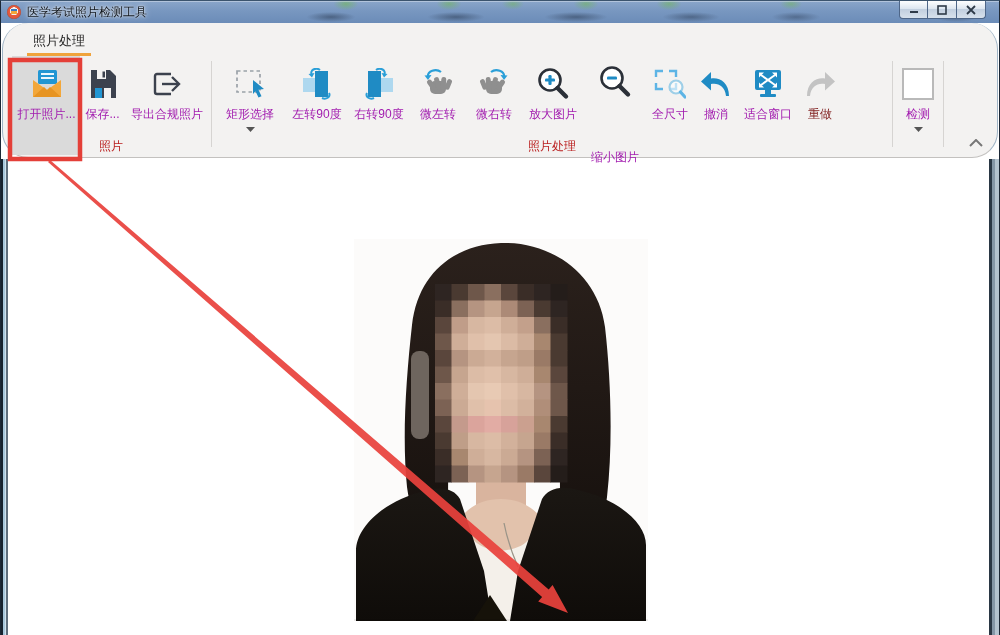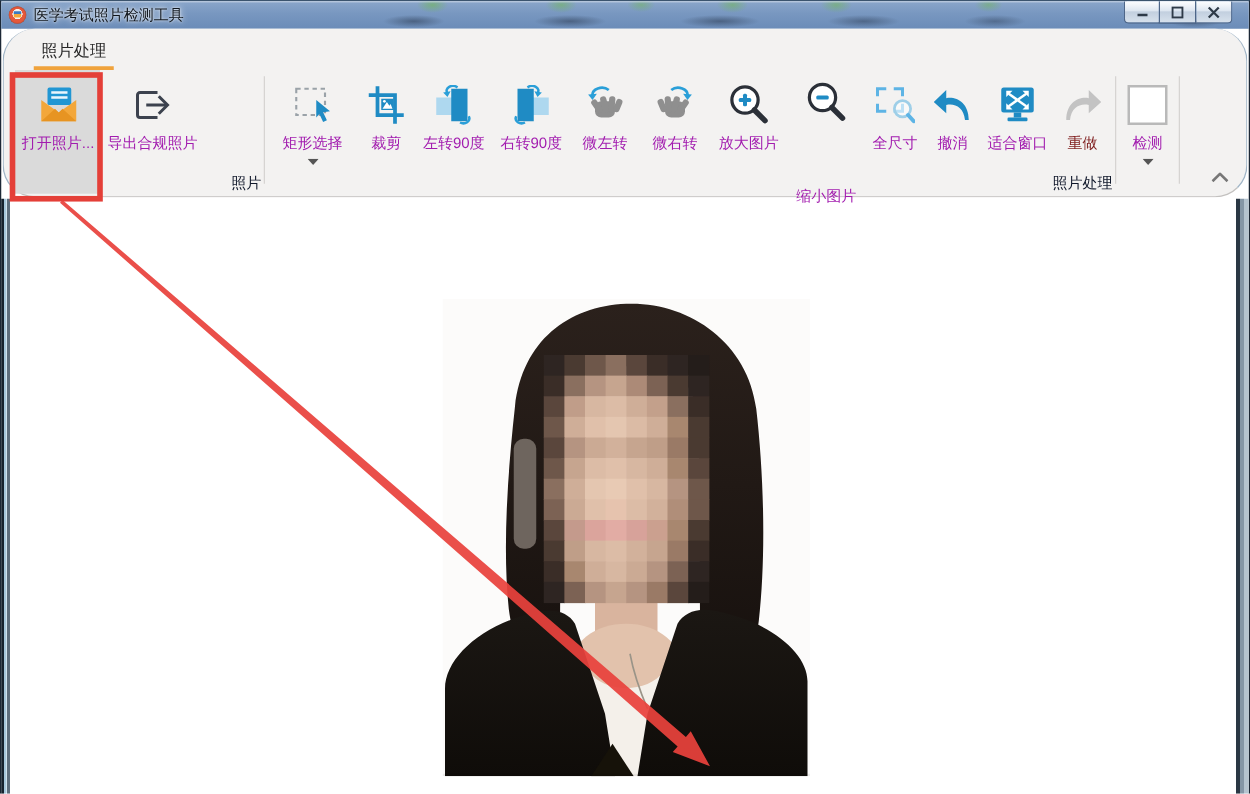--- a/index.html
+++ b/index.html
@@ -47,21 +47,21 @@
     border-bottom:1px solid #c3c1bf;border-radius:26px; }
   .tab-row { position:relative; height:33px; }
   .tab { position:absolute; left:18px; top:6px; padding:3px 12px 6px; font-size:13px;
     color:#262626; cursor:pointer; }
   .tab-underline { position:absolute; left:6px; right:6px; bottom:0; height:3px; background:#f0a33c; }
   .ribbon-content { position:relative; display:flex; align-items:stretch;
     height:101px; padding:2px 0 0 10px; }
   .open-highlight { position:absolute; left:9px; top:0; width:68px; height:99px; background:#dadada; }
   .rgroup { display:flex; flex-direction:column; }
   .rbuttons { display:flex; align-items:stretch; height:78px; }
-  .group-label { height:20px; text-align:right; font-size:12px; color:#0f172a; padding-top:2px; }
+  .group-label { height:20px; text-align:center; font-size:12px; color:#b91c1c; padding-top:2px; }
   .rbtn { position:relative; display:flex; flex-direction:column; align-items:center;
     padding-top:7px; cursor:pointer; z-index:1; }
   .rbtn .ricon { height:38px; display:flex; align-items:center; justify-content:center; }
   .rbtn .rlabel { font-size:12px; color:#a21caf; white-space:nowrap; margin-top:3px; }
   .rbtn.disabled .rlabel { color:#7f1d1d; }
   .dd-arrow { margin-top:4px; }
   .vsep { width:1px; background:#d6d4d2; margin:3px 2px 10px 2px; }
   .chevron-btn { position:absolute; right:14px; bottom:6px; cursor:pointer; }
 
   
@@ -119,20 +119,32 @@
               <svg width="34" height="32" viewBox="0 0 34 32">
                 <rect x="8" y="2" width="19" height="14" rx="1.5" fill="#2196d3"></rect>
                 <rect x="11" y="5" width="13" height="2" fill="#eaf6fd"></rect>
                 <rect x="11" y="9" width="13" height="2" fill="#eaf6fd"></rect>
                 <polygon points="3,12 17,22 31,12 31,29 3,29" fill="#f3a73a"></polygon>
                 <polygon points="3,29 14,19 17,22 20,19 31,29" fill="#e79422"></polygon>
               </svg>
             </span>
             <span class="rlabel">打开照片...</span>
           </div>
+          <div class="rbtn" style="width:45px;">
+            <span class="ricon">
+              <svg width="30" height="32" viewBox="0 0 30 32">
+                <path d="M3,2 h19 l6,6 v22 h-25 z" fill="#3c424e"></path>
+                <rect x="9" y="2" width="9" height="9" fill="#f3f2f1"></rect>
+                <rect x="14.5" y="3.5" width="2.5" height="6" fill="#3c424e"></rect>
+                <rect x="7" y="20" width="7" height="10" fill="#2196d3"></rect>
+                <rect x="16" y="20" width="7" height="10" fill="#f3f2f1"></rect>
+              </svg>
+            </span>
+            <span class="rlabel">保存...</span>
+          </div>
           <div class="rbtn" style="width:84px;">
             <span class="ricon">
               <svg width="32" height="32" viewBox="0 0 32 32">
                 <path d="M20,6 H6 a2,2 0 0 0 -2,2 V24 a2,2 0 0 0 2,2 H20" fill="none" stroke="#3c424e" stroke-width="2.4"></path>
                 <line x1="11" y1="16" x2="27" y2="16" stroke="#3c424e" stroke-width="2.4"></line>
                 <polyline points="21,9 28,16 21,23" fill="none" stroke="#3c424e" stroke-width="2.4"></polyline>
               </svg>
             </span>
             <span class="rlabel">导出合规照片</span>
           </div>
@@ -148,32 +160,20 @@
             <span class="ricon">
               <svg width="34" height="32" viewBox="0 0 34 32">
                 <rect x="4" y="3" width="23" height="21" fill="none" stroke="#9aa2a8" stroke-width="1.7" stroke-dasharray="3.5,3"></rect>
                 <polygon points="20,12 31,21 25.5,21.8 28.5,28.2 25.5,29.6 22.5,23.2 20,26" fill="#1f8bc4"></polygon>
               </svg>
             </span>
             <span class="rlabel">矩形选择</span>
             <svg class="dd-arrow" width="9" height="5">
                 <polygon points="0,0 9,0 4.5,5" fill="#555"></polygon>
               </svg>
-          </div>
-          <div class="rbtn" style="width:46px;">
-            <span class="ricon">
-              <svg width="30" height="32" viewBox="0 0 30 32">
-                <path d="M8,1 V24 H29" fill="none" stroke="#1f8bc4" stroke-width="3"></path>
-                <path d="M1,8 H22 V31" fill="none" stroke="#1f8bc4" stroke-width="3"></path>
-                <rect x="11" y="11" width="10" height="9" fill="#1f8bc4"></rect>
-                <polygon points="12,19 15.5,13.5 17.5,16.5 18.5,15.2 20,19" fill="#ffffff"></polygon>
-                <circle cx="13.5" cy="13" r="1.1" fill="#ffffff"></circle>
-              </svg>
-            </span>
-            <span class="rlabel">裁剪</span>
           </div>
           <div class="rbtn" style="width:62px;">
             <span class="ricon">
               <svg width="34" height="32" viewBox="0 0 34 32">
                 <rect x="3" y="10" width="20" height="14" fill="#aed8ef"></rect>
                 <rect x="15" y="3" width="13" height="26" fill="#1f8bc4"></rect>
                 <path d="M12,7 C9,2 16,-1 20,2" fill="none" stroke="#2a9fd8" stroke-width="2"></path>
                 <polygon points="12,9.5 8.5,6 14.5,5" fill="#2a9fd8"></polygon>
                 <path d="M29,25 C31,29 26,32 22,30" fill="none" stroke="#2a9fd8" stroke-width="2"></path>
               </svg>

